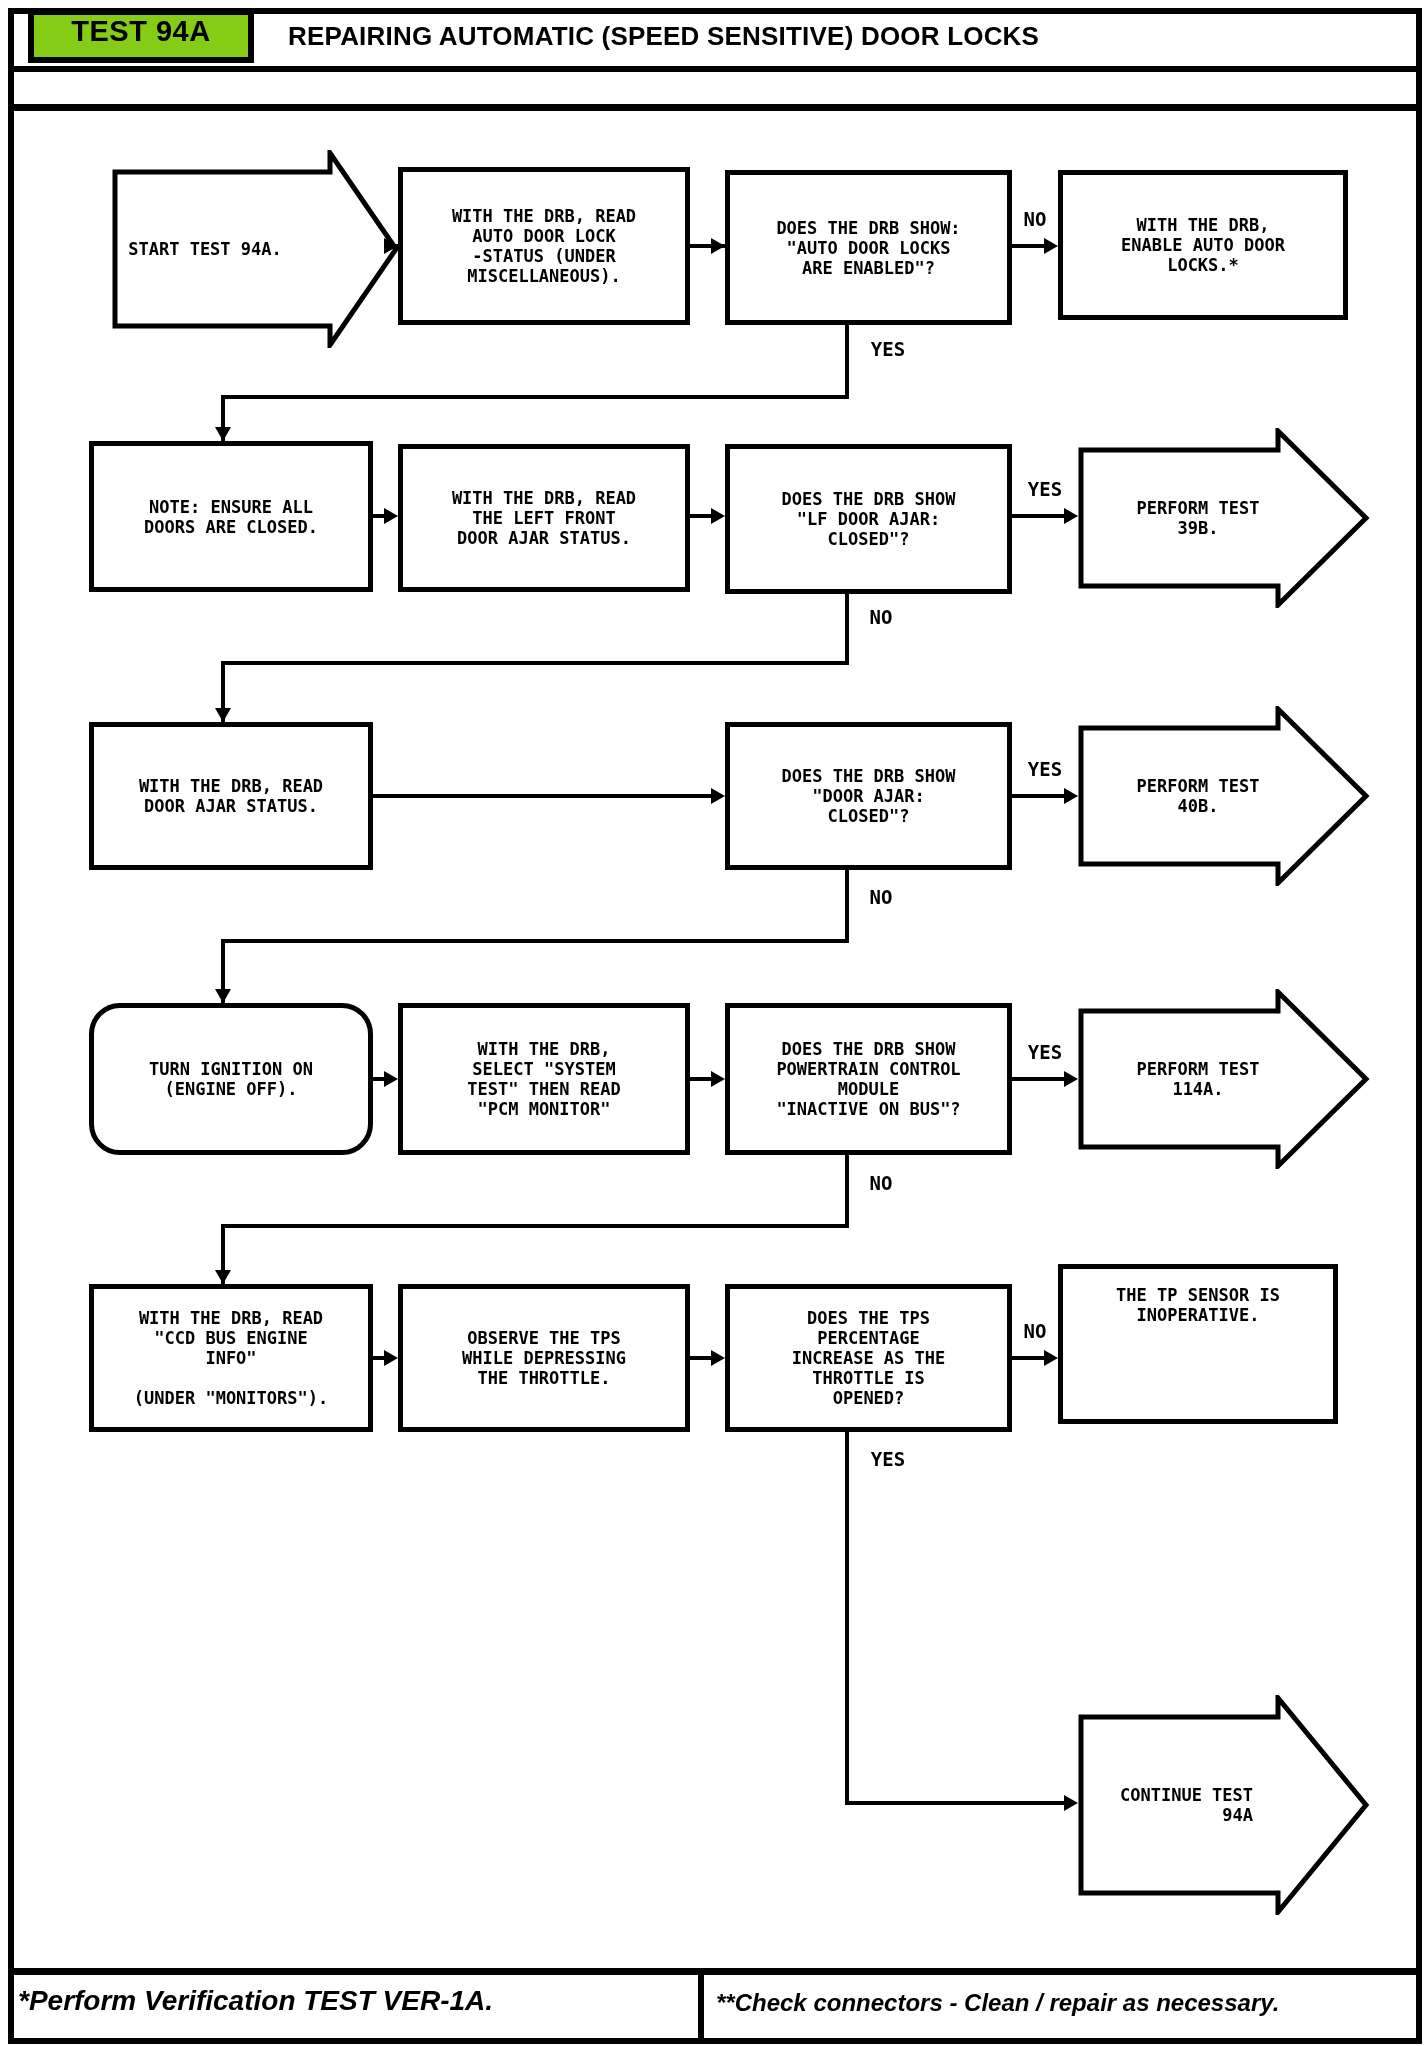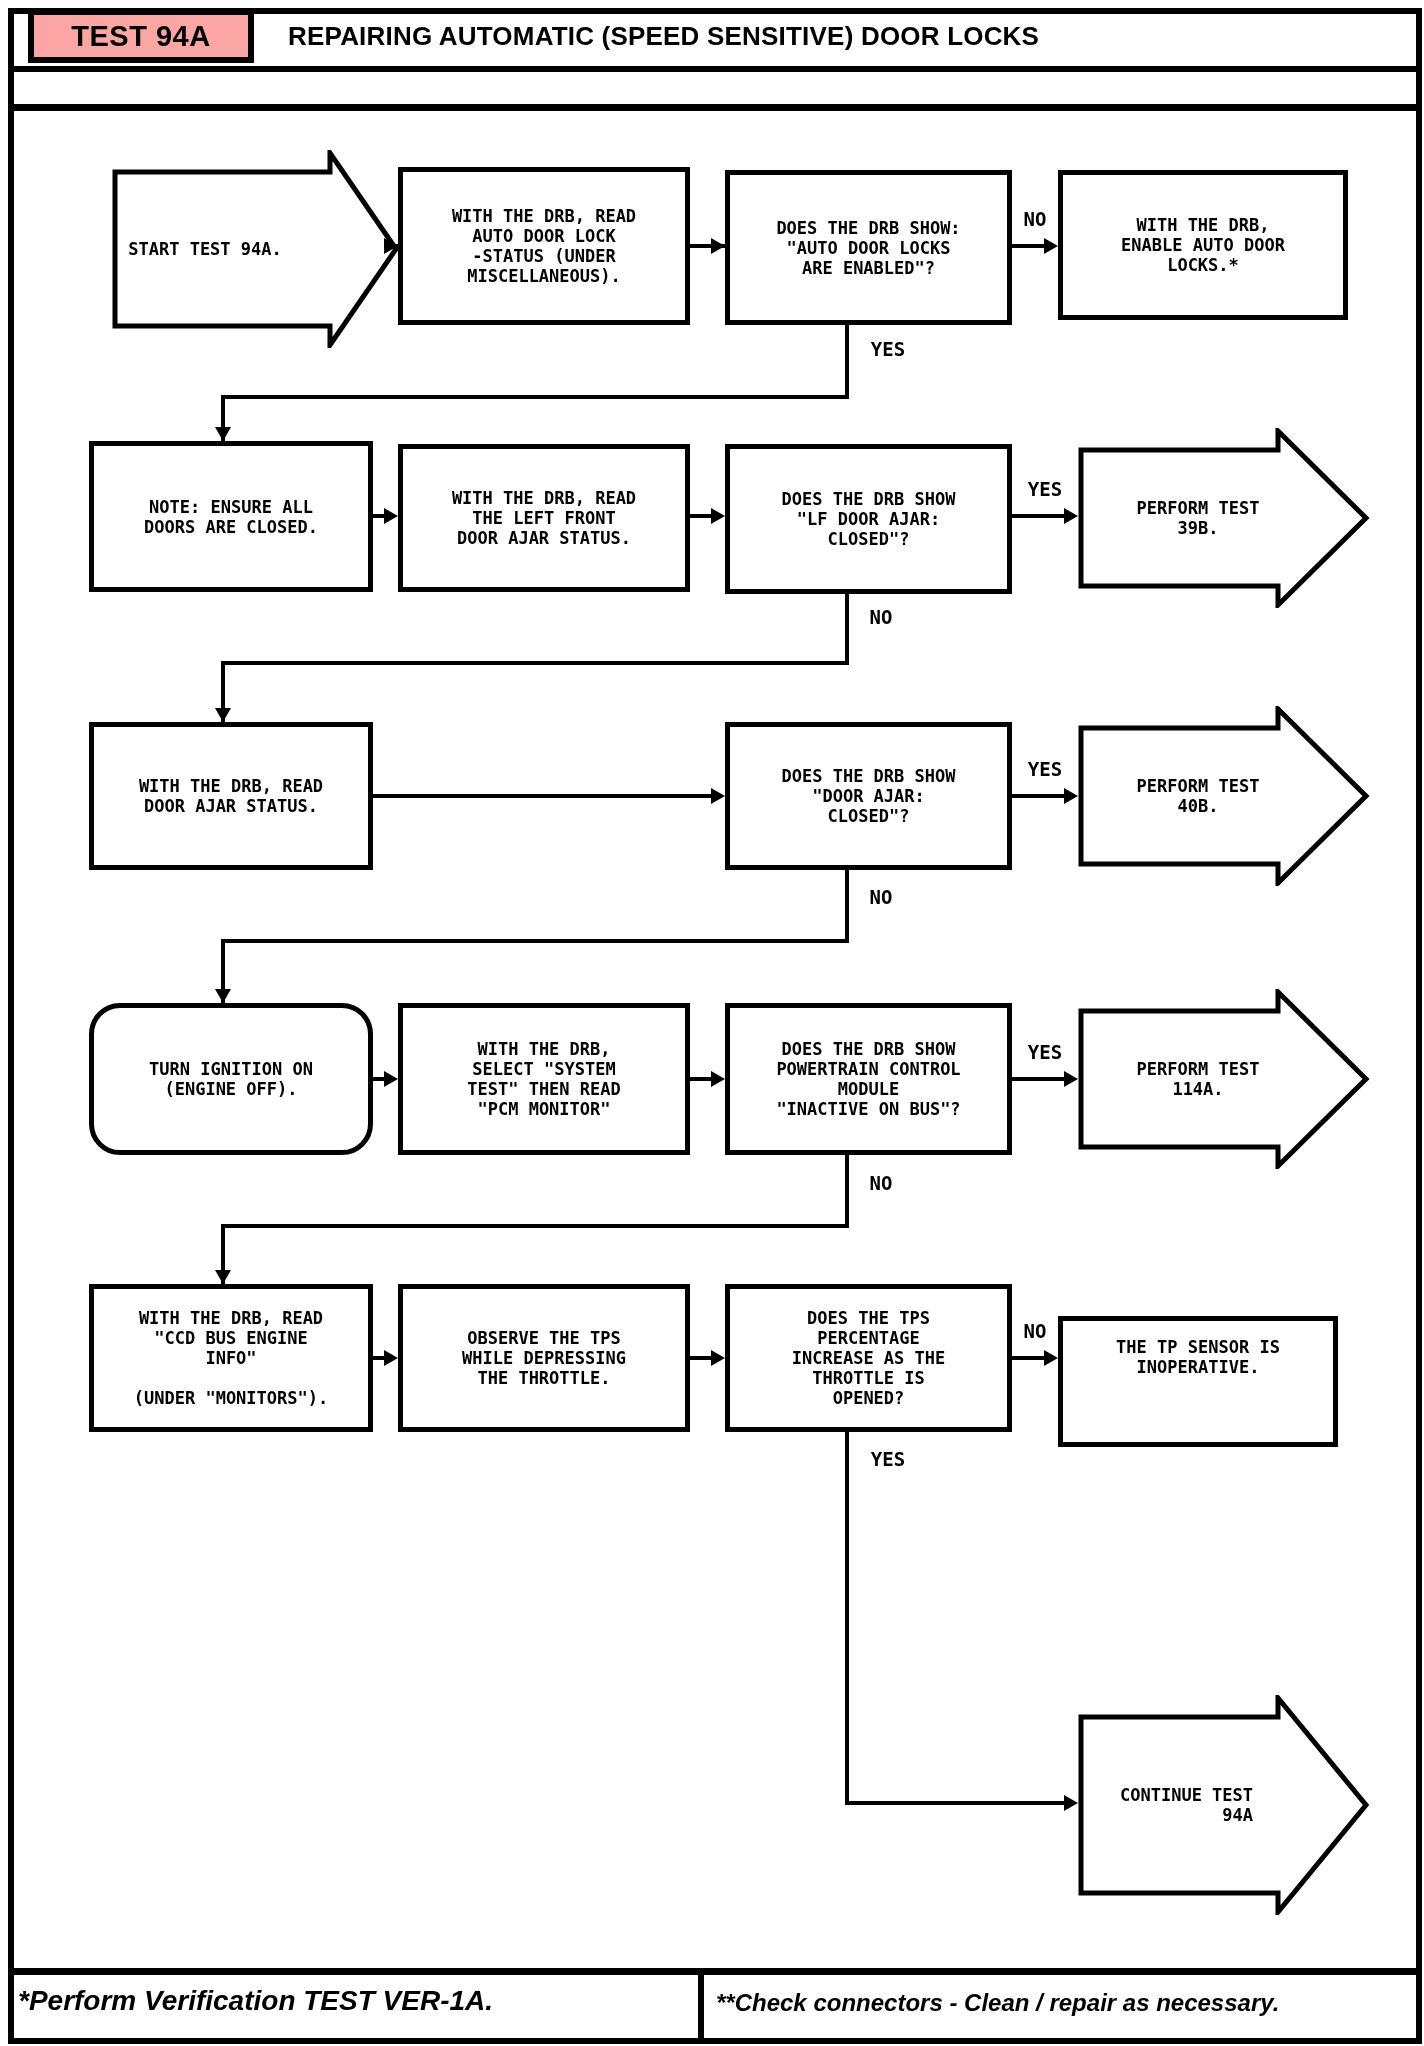--- a/index.html
+++ b/index.html
@@ -3,21 +3,21 @@
 <meta charset="utf-8">
 <style>
   html,body{margin:0;padding:0;background:#e8e8e8;}
   #page{position:relative;width:1424px;height:2046px;background:#ffffff;
         font-family:"DejaVu Sans Mono",monospace;overflow:hidden;}
   #page-border{position:absolute;left:8px;top:8px;width:1402px;height:2024px;
         border:6px solid #000;}
   .hline{position:absolute;background:#000;}
   .vline{position:absolute;background:#000;}
   #testid-box{position:absolute;left:28px;top:9px;width:214px;height:42px;
-        border:6px solid #000;background:#fca5a5;z-index:3;display:flex;align-items:center;justify-content:center;
+        border:6px solid #000;background:#84cc16;z-index:3;display:flex;align-items:flex-start;justify-content:center;
         font-family:"Liberation Sans",sans-serif;font-weight:bold;font-size:29px;letter-spacing:.5px;}
   #main-title{position:absolute;left:288px;top:18px;height:36px;display:flex;align-items:center;
         font-family:"Liberation Sans",sans-serif;font-weight:bold;font-size:26px;letter-spacing:.2px;z-index:3;}
   #subtitle{position:absolute;left:24px;top:72px;height:32px;display:flex;align-items:center;
         font-family:"Liberation Sans",sans-serif;font-weight:bold;font-size:24px;z-index:3;}
   .flow-box{position:absolute;border:5px solid #000;background:#fff;
         display:flex;align-items:center;justify-content:center;text-align:center;
         font-weight:bold;font-size:17px;line-height:20px;white-space:pre-line;z-index:2;}
   .flow-box.top-align{align-items:flex-start;padding-top:16px;box-sizing:border-box;}
   .arrow-shape{position:absolute;z-index:2;}
@@ -87,21 +87,21 @@
 
 (UNDER "MONITORS").</div>
       <div class="flow-box" style="left: 398px; top: 1284px; width: 282px; height: 138px;">OBSERVE THE TPS
 WHILE DEPRESSING
 THE THROTTLE.</div>
       <div class="flow-box" style="left: 725px; top: 1284px; width: 277px; height: 138px;">DOES THE TPS
 PERCENTAGE
 INCREASE AS THE
 THROTTLE IS
 OPENED?</div>
-      <div class="flow-box top-align" style="left: 1058px; top: 1316px; width: 280px; height: 131px;">THE TP SENSOR IS
+      <div class="flow-box top-align" style="left: 1058px; top: 1264px; width: 280px; height: 160px;">THE TP SENSOR IS
 INOPERATIVE.</div>
       <svg width="288" height="198" class="arrow-shape" style="left: 112px; top: 150px;">
         <polygon points="3,22 218,22 218,3 284,99 218,195 218,176 3,176" fill="#fff" stroke="#000" stroke-width="5"></polygon>
       </svg>
       <div class="arrow-text" style="left: 96px; top: 172px; width: 218px; height: 154px;">START TEST 94A.</div>
       <svg width="292" height="180" class="arrow-shape" style="left: 1078px; top: 428px;">
         <polygon points="3,22 200,22 200,3 288,90 200,177 200,158 3,158" fill="#fff" stroke="#000" stroke-width="5"></polygon>
       </svg>
       <div class="arrow-text" style="left: 1078px; top: 450px; width: 240px; height: 136px;">PERFORM TEST
 39B.</div>

